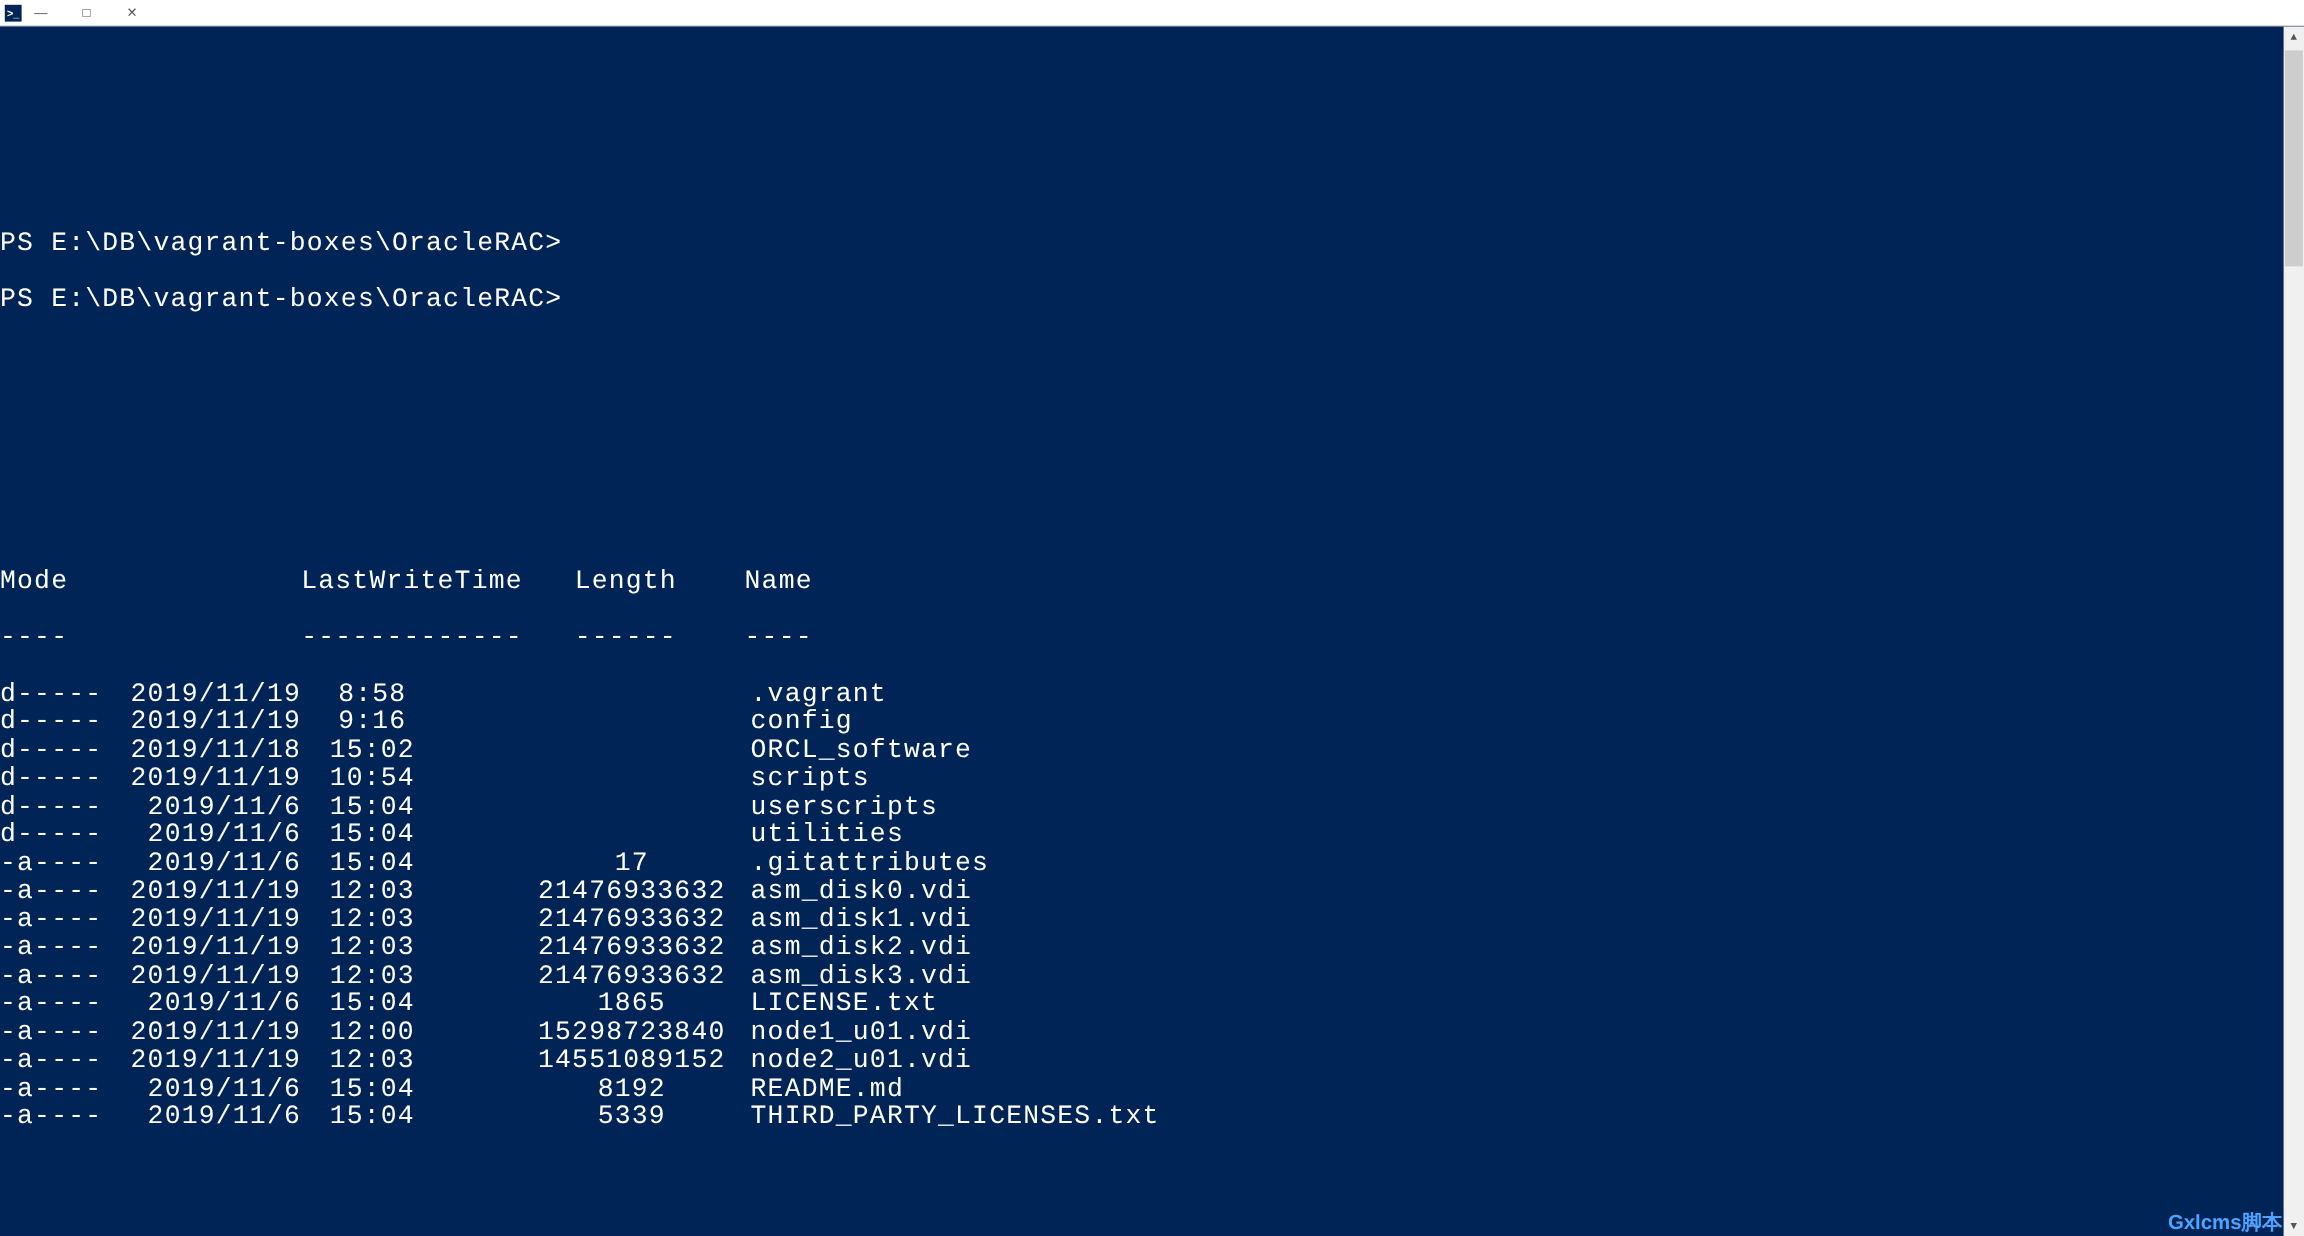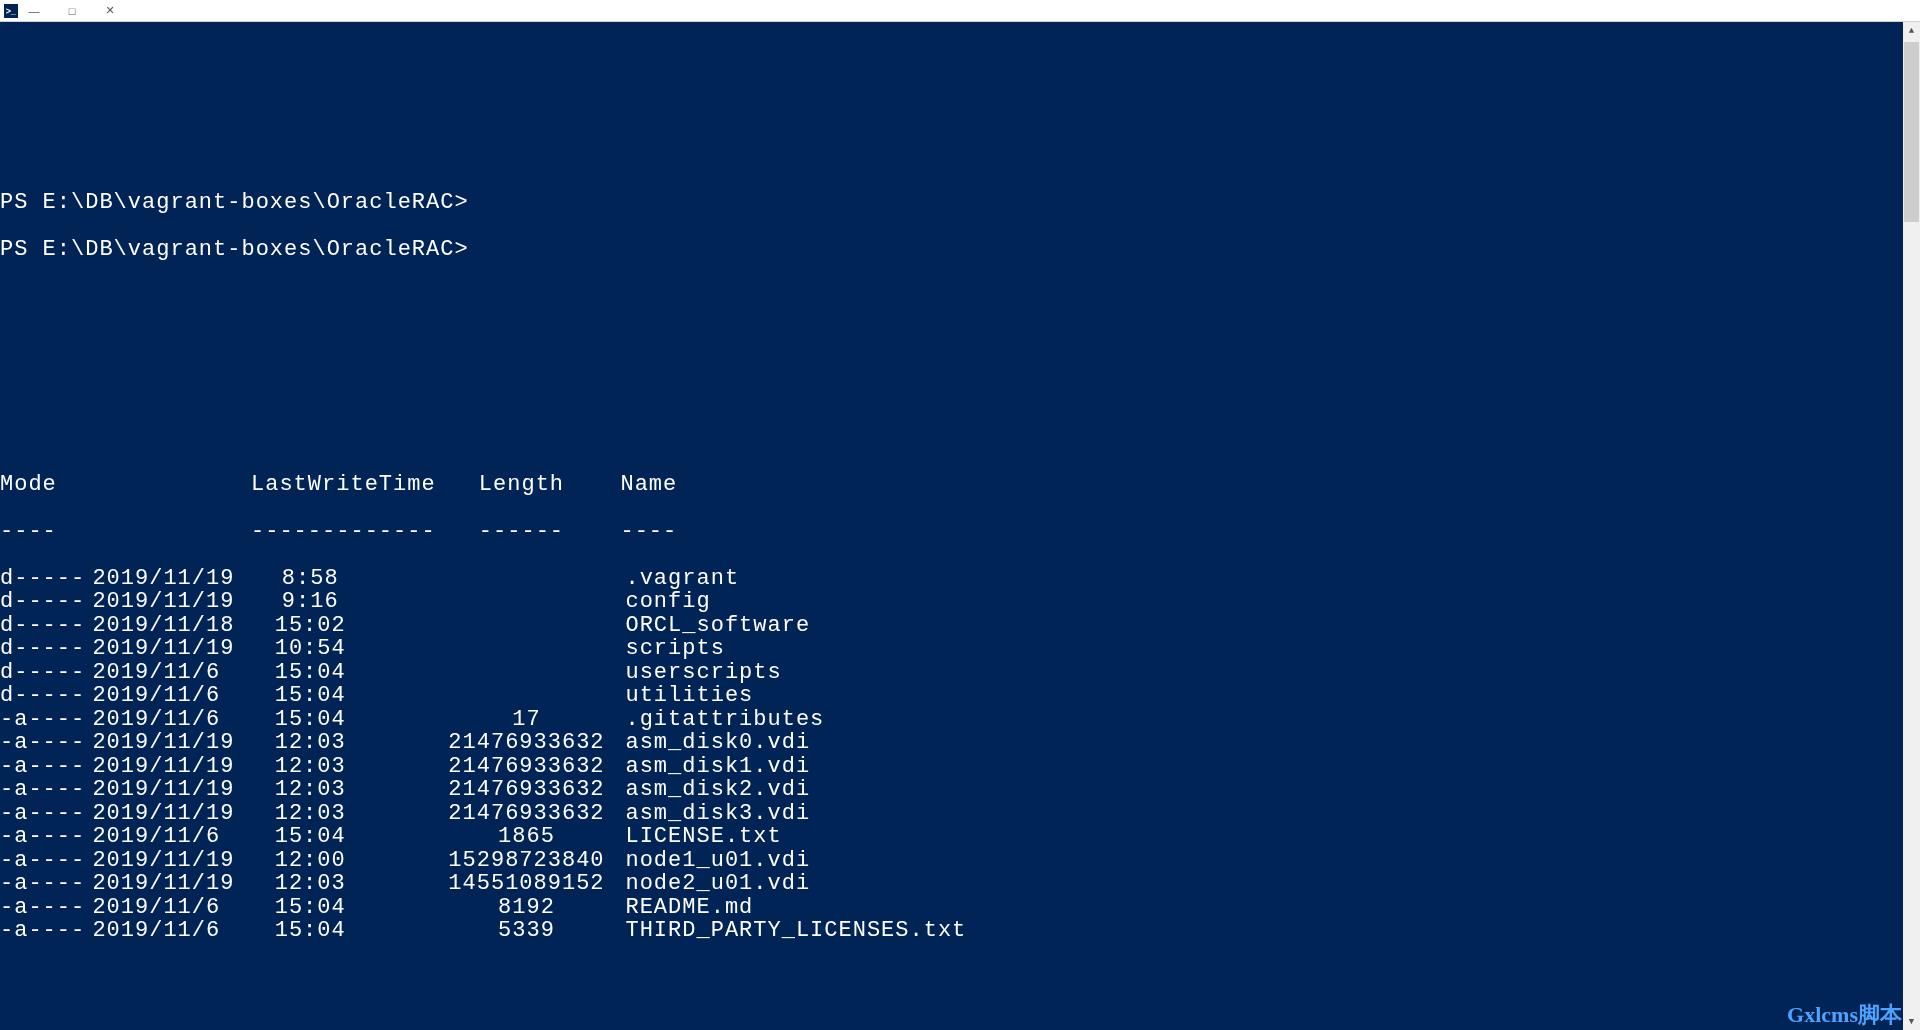--- a/index.html
+++ b/index.html
@@ -84,28 +84,28 @@
   .sa-bot { bottom: 0; }
 
   .prompt { color: #ffffff; }
   .cmd { color: #ffff00; }
 
   .watermark {
     position: absolute;
     right: 18px;
     bottom: 0;
     color: #4da3ff;
-    font-family: Liberation Serif, serif;
-    font-size: 22px;
+    font-family: Liberation Sans, sans-serif;
+    font-size: 17px;
     font-weight: bold;
     pointer-events: none;
   }
 
   .col-mode { display:inline-block; width: 7ch; }
-  .col-date { display:inline-block; width: 12ch; }
+  .col-date { display:inline-block; width: 12ch; text-align:right; }
   .col-time { display:inline-block; width: 9ch; text-align:center; }
   .col-len  { display:inline-block; width: 13ch; text-align:center; }
   .col-name { display:inline-block; padding-left: 1ch; }
 </style>
 </head>
 <body>
 
 <div class="titlebar">
   <span class="ps-logo">&gt;_</span>
   <div class="win-controls">

